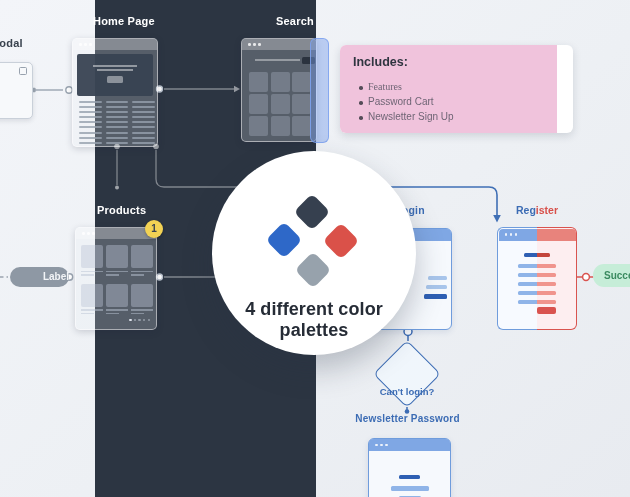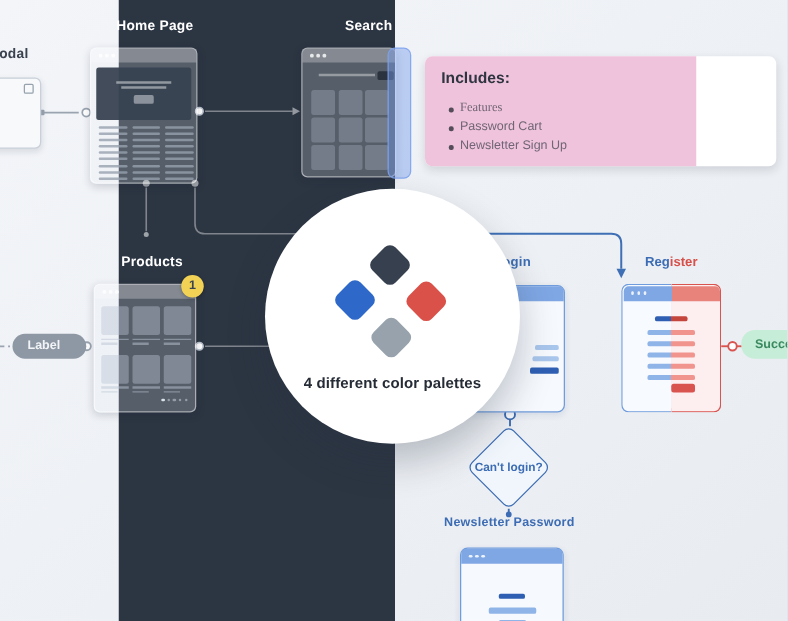--- a/index.html
+++ b/index.html
@@ -52,24 +52,24 @@
   .bar-blue .windot{background:rgba(255,255,255,0.85);}
   .fline{position:absolute;border-radius:1.5px;}
   
   .reg-half{position:absolute;top:0;bottom:0;width:50%;box-sizing:border-box;}
   
   .nlabel{position:absolute;font-size:11px;font-weight:bold;color:#fff;
     letter-spacing:0.2px;z-index:3;white-space:nowrap;}
   .nlabel.dark{color:#39424e;}
   .nlabel.blue{color:#3c6cb4;}
   
-  .pill{position:absolute;border-radius:11px;font-weight:bold;text-align:left;z-index:4;padding-left:12px;}
+  .pill{position:absolute;border-radius:11px;font-weight:bold;text-align:right;z-index:4;padding-left:12px;}
   
   .note{left:340px;top:45px;width:233px;height:88px;background:#ffffff;border-radius:6px;
-    box-shadow:0 3px 8px rgba(30,40,60,0.15);z-index:4;padding-left:48px;}
+    box-shadow:0 3px 8px rgba(30,40,60,0.15);z-index:4;}
   .note-pink{position:absolute;left:0;top:0;bottom:0;width:217px;border-radius:6px 0 0 6px;}
   .note-head{position:absolute;left:13px;top:10px;font-size:12.5px;font-weight:bold;color:#2f3540;}
   .note-item{position:absolute;left:28px;font-size:10px;color:#6f6575;}
   .note-dot{position:absolute;left:19px;width:3.5px;height:3.5px;border-radius:50%;background:#544c58;}
   
   .diamond{left:383px;top:350px;width:48px;height:48px;transform:rotate(45deg);
     border:1.5px solid #3c6cb4;border-radius:6px;background:rgba(240,246,252,0.93);
     box-sizing:border-box;z-index:2;}
   .diamond-label{left:372px;top:369px;width:70px;text-align:center;font-size:9.5px;
     font-weight:bold;z-index:3;}
@@ -84,21 +84,21 @@
   
   .modal-card{left:-45px;top:62px;width:76px;height:55px;background:#f7f9fb;
     border:1px solid #c9d0d9;border-radius:5px;box-shadow:0 2px 5px rgba(30,40,60,0.12);z-index:2;}
   .modal-icon{position:absolute;right:5px;top:4px;width:6px;height:6px;border:1.2px solid #98a2ae;
     border-radius:1.5px;}
   
   .circle{left:212px;top:151px;width:204px;height:204px;border-radius:50%;background:#ffffff;
     box-shadow:0 14px 30px rgba(40,50,70,0.28);z-index:6;}
   .gem{position:absolute;width:26px;height:26px;border-radius:6px;transform:rotate(45deg);}
   .caption{position:absolute;left:0;top:148px;width:100%;text-align:center;
-    font-size:12px;font-weight:bold;color:#262c36;letter-spacing:0.1px;}
+    font-size:18px;font-weight:bold;color:#262c36;letter-spacing:0.1px;}
 </style>
 </head>
 <body>
 
 <div id="canvas">
 
   <div class="abs band"></div>
 
   <svg class="abs flow" width="630" height="497" viewBox="0 0 630 497">
 
@@ -304,21 +304,21 @@
     <span class="fline" style="left:21px;top:46px;width:38px;height:4px;background:linear-gradient(90deg,#8fb4e8 50%,#f0948d 50%);"></span>
     <span class="fline" style="left:21px;top:55px;width:38px;height:4px;background:linear-gradient(90deg,#8fb4e8 50%,#f0948d 50%);"></span>
     <span class="fline" style="left:21px;top:64px;width:38px;height:4px;background:linear-gradient(90deg,#8fb4e8 50%,#f0948d 50%);"></span>
     <span class="fline" style="left:21px;top:73px;width:38px;height:4px;background:linear-gradient(90deg,#8fb4e8 50%,#f0948d 50%);"></span>
     <span class="fline" style="left:40px;top:80px;width:19px;height:7px;background:#d9534f;border-radius:2px;"></span>
   </div>
 
   <div class="pill" style="left: 593px; top: 264px; width: 50px; height: 23px; line-height: 23px; font-size: 10px; text-align: left; padding-left: 11px; background: rgb(198, 237, 216); color: rgb(58, 138, 95);">Success</div>
 
   <div class="abs diamond"></div>
-  <div class="abs diamond-label" style="color: rgb(60, 108, 180);">Can't login?</div>
+  <div class="abs diamond-label" style="color: rgb(60, 108, 180); margin-top: 17px;">Can't login?</div>
 
   <div class="abs nlabel blue" style="left:355px;top:413px;width:105px;text-align:center;font-size:10px;">Newsletter Password</div>
   <div class="win-blue" style="left:368px;top:438px;width:83px;height:70px;">
     <div class="bar-blue">
       <i class="windot"></i>
         <i class="windot"></i>
         <i class="windot"></i>
     </div>
     <span class="fline" style="left:30px;top:36px;width:21px;height:4px;background:#2e5fb3;"></span>
     <span class="fline" style="left:22px;top:47px;width:38px;height:5px;background:#8fb4e8;"></span>

